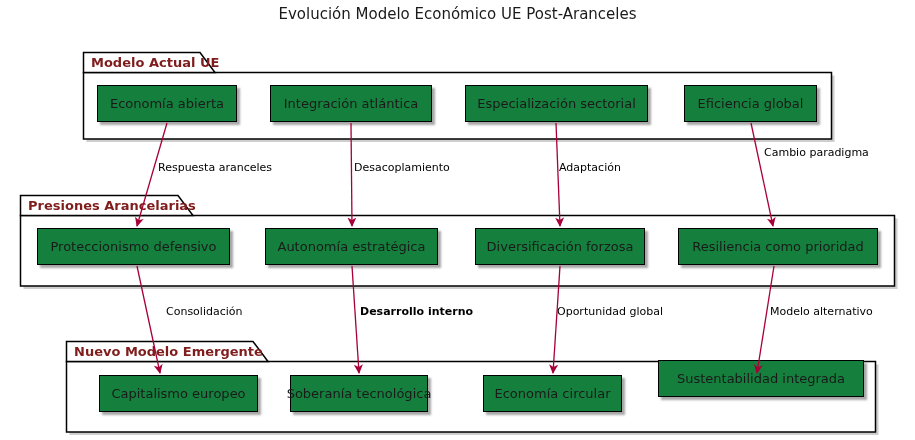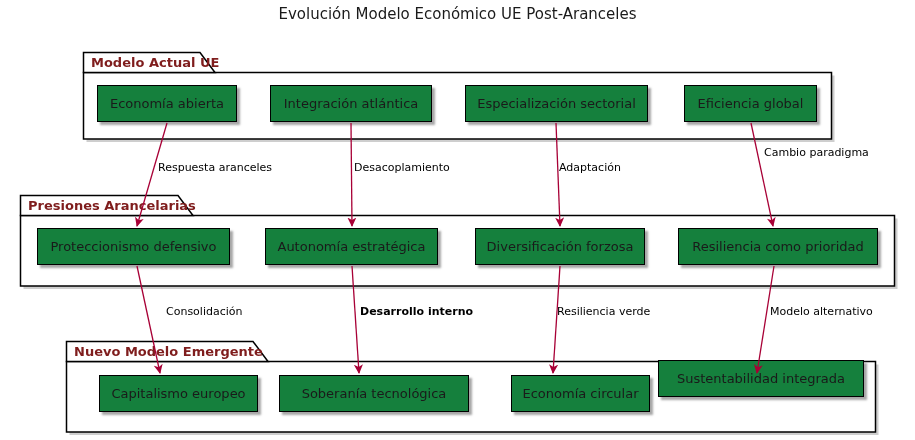--- a/index.html
+++ b/index.html
@@ -40,22 +40,22 @@
   #n1{left:270px;top:85px;width:162px;}
   #n2{left:465px;top:85px;width:183px;}
   #n3{left:684px;top:85px;width:133px;}
   
   #n4{left:37px;top:228px;width:193px;}
   #n5{left:265px;top:228px;width:173px;}
   #n6{left:475px;top:228px;width:170px;}
   #n7{left:678px;top:228px;width:200px;}
   
   #n8{left:83px;top:375px;width:159px;margin-left:16px;}
-  #n9{left:279px;top:375px;width:190px;}
-  #n10{left:483px;top:375px;width:139px;margin-left:28px;}
+  #n9{left:290px;top:375px;width:138px;}
+  #n10{left:483px;top:375px;width:139px;}
   #n11{left:658px;top:360px;width:206px;}
   
   #pl0{left:91px;top:55px;}
   #pl1{left:28px;top:198px;}
   #pl2{left:74px;top:344px;}
   
   #el0{left:158px;top:161px;}
   #el1{left:354px;top:161px;}
   #el2{left:559px;top:161px;}
   #el3{left:764px;top:146px;}
@@ -126,16 +126,16 @@
       <path d="M774,266 L757,373" marker-end="url(#ah)"></path>
     </g>
   </svg>
 
   <div class="edge-label" id="el0">Respuesta aranceles</div>
   <div class="edge-label" id="el1">Desacoplamiento</div>
   <div class="edge-label" id="el2">Adaptación</div>
   <div class="edge-label" id="el3">Cambio paradigma</div>
   <div class="edge-label" id="el4">Consolidación</div>
   <div class="edge-label" id="el5">Desarrollo interno</div>
-  <div class="edge-label" id="el6">Resiliencia verde</div>
+  <div class="edge-label" id="el6">Oportunidad global</div>
   <div class="edge-label" id="el7">Modelo alternativo</div>
 
 </div>
 
 </body></html>

